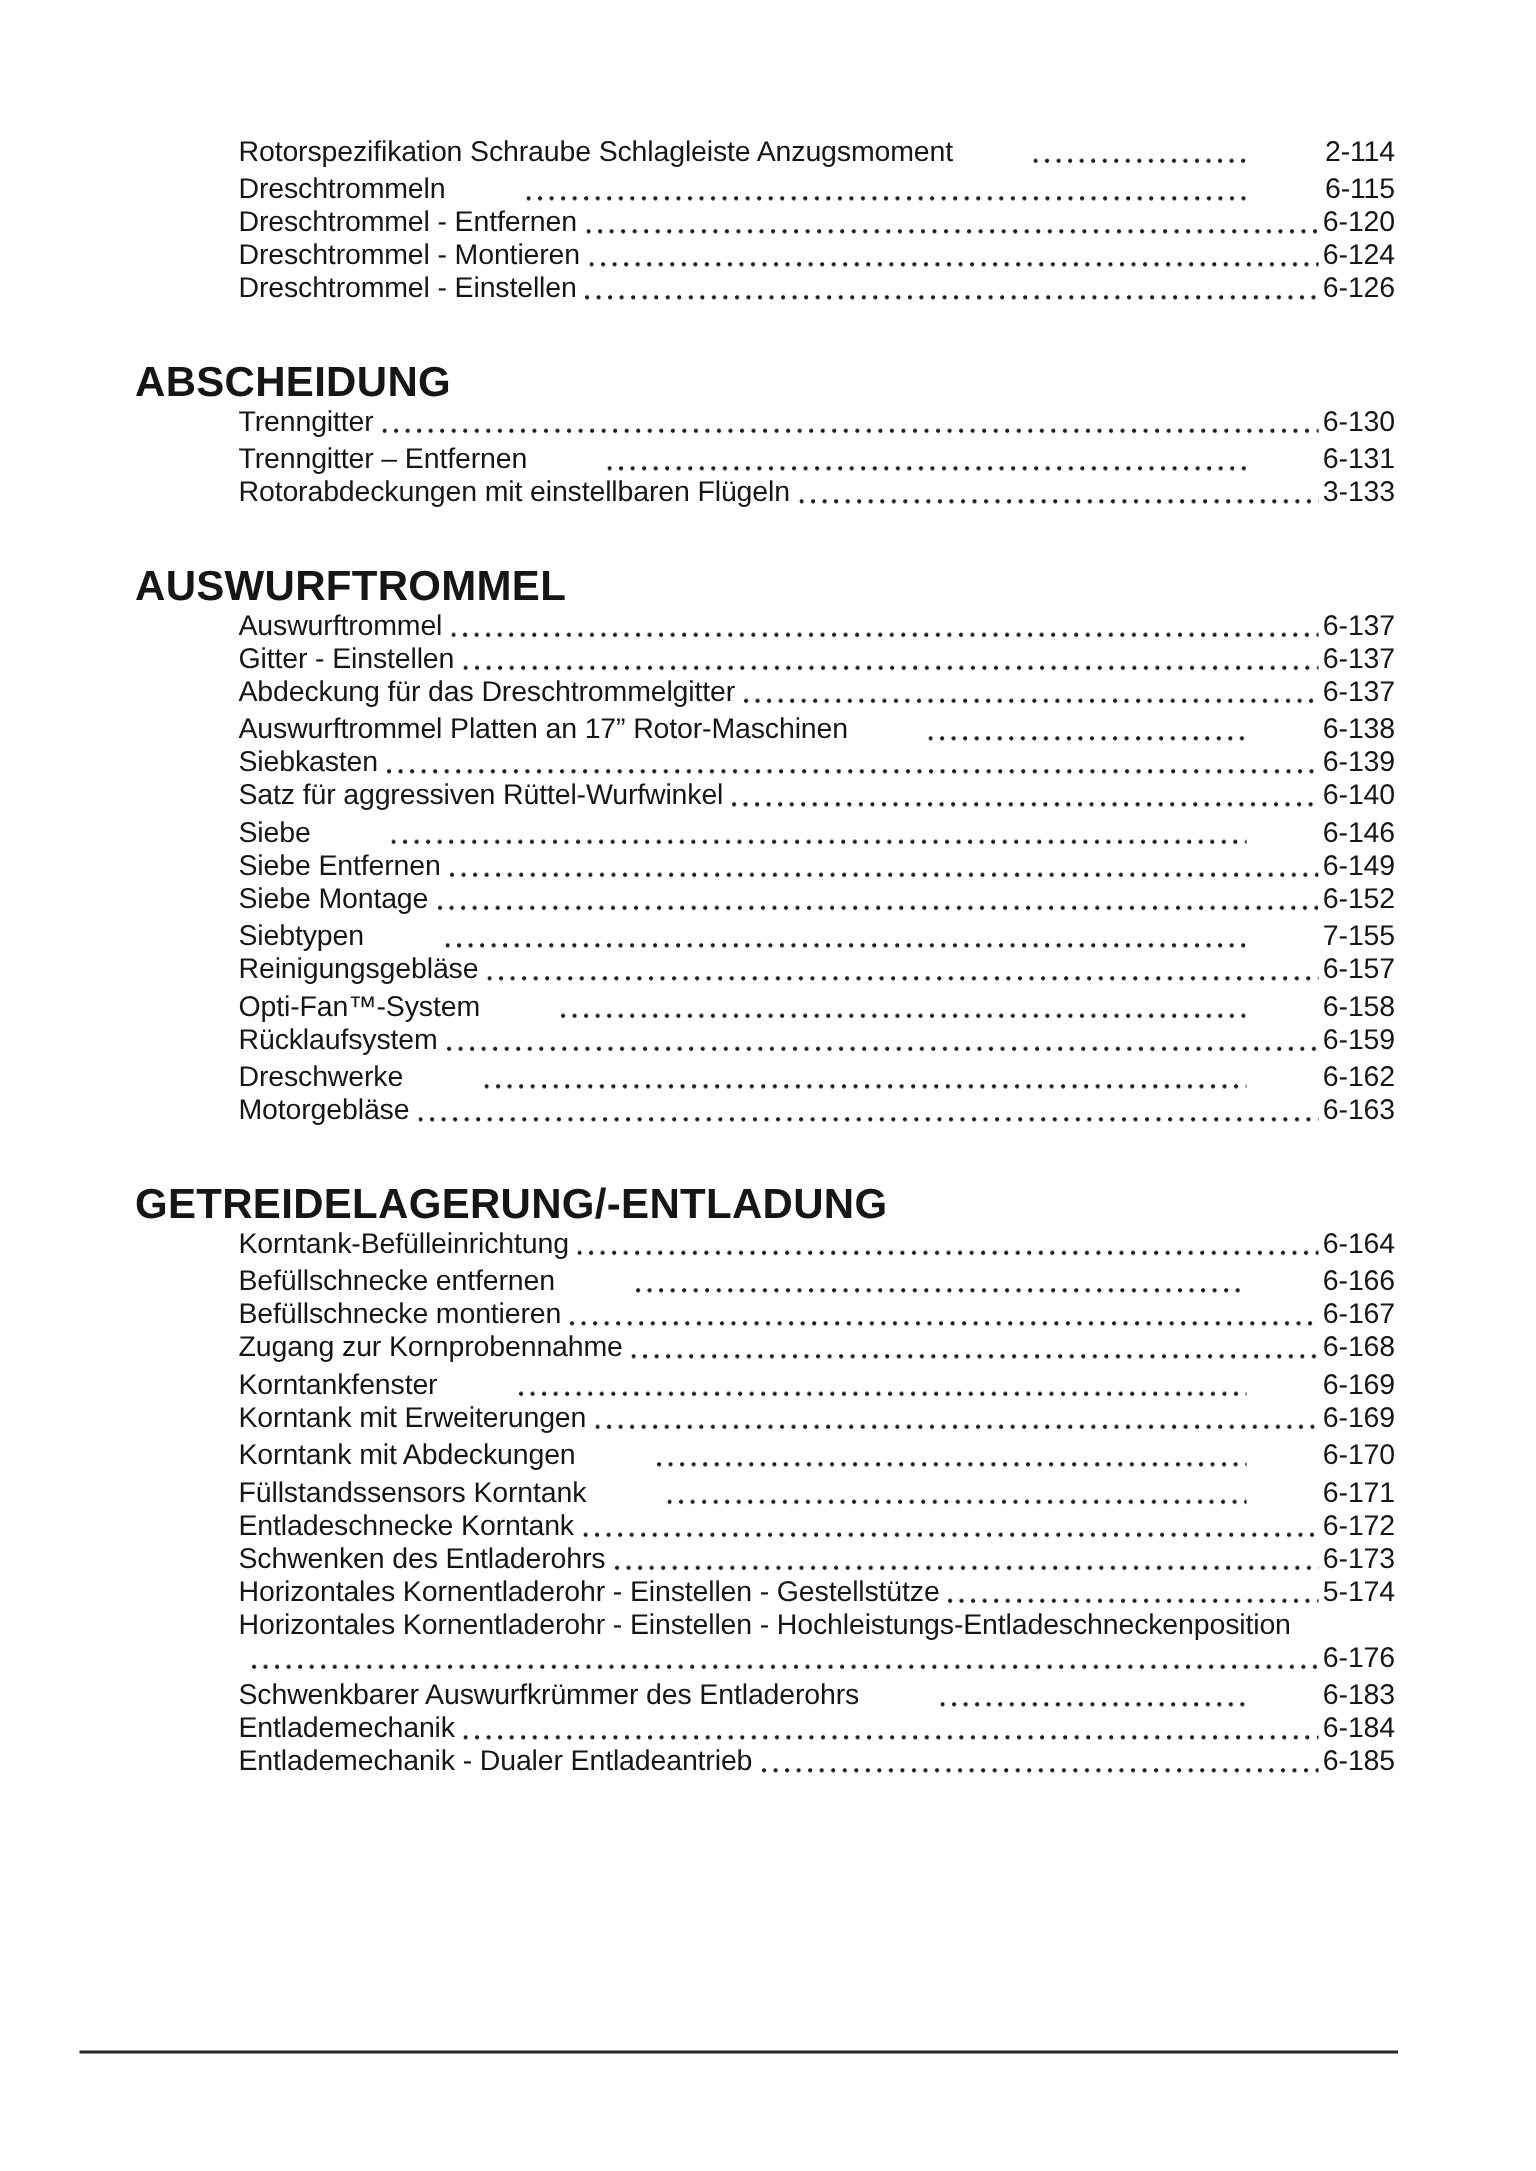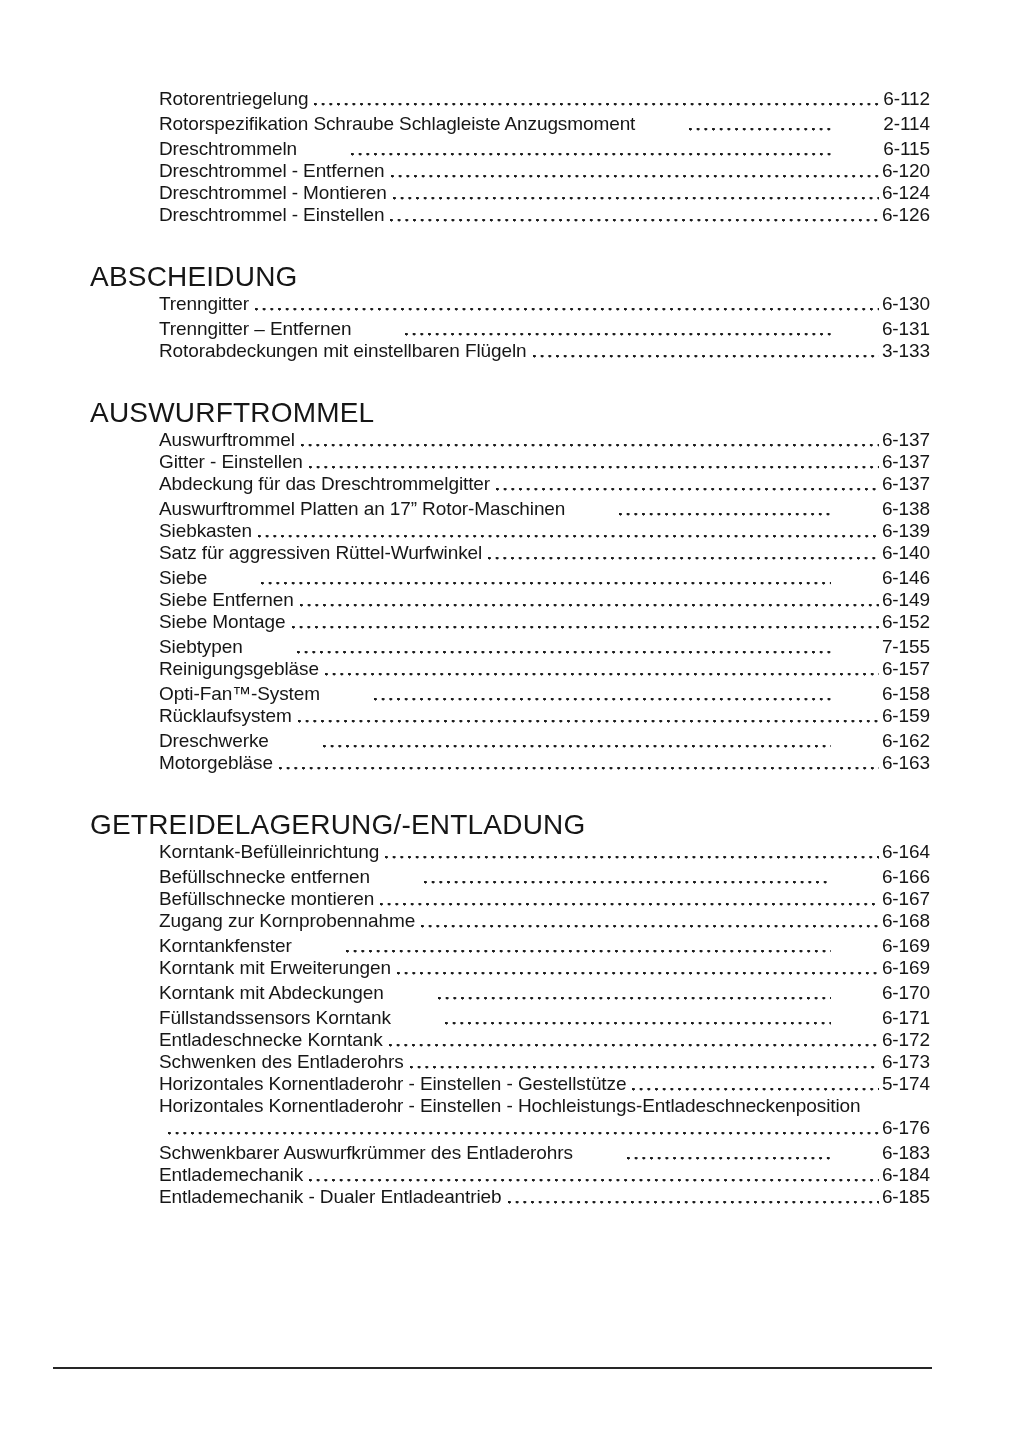--- a/index.html
+++ b/index.html
@@ -15,21 +15,21 @@
   .toc {
     position: absolute;
     left: 90px;
     top: 88px;
     width: 840px; 
   }
   .toc-section { margin: 0; }
   .section-heading {
     font-size: 28px;
     line-height: 32px;
-    font-weight: 400;
+    font-weight: 700;
     margin: 35px 0 0 0;
     letter-spacing: 0.2px;
     white-space: nowrap;
   }
   .toc-entry {
     display: flex;
     align-items: flex-end;
     font-size: 19px;
     line-height: 22px;
     letter-spacing: -0.1px;
@@ -63,25 +63,20 @@
     background: #262626;
   }
 </style>
 </head>
 <body>
 
 <div class="page">
   <div class="toc">
   <div class="toc-section">
 
-  <div class="toc-entry">
-    <span class="entry-title">Rotorentriegelung</span>
-    <span class="dot-leader"></span>
-    <span class="page-num">6-112</span>
-  </div>
 
   <div class="toc-entry gap">
     <span class="entry-title">Rotorspezifikation Schraube Schlagleiste Anzugsmoment</span>
     <span class="dot-leader"></span>
     <span class="page-num">2-114</span>
   </div>
 
   <div class="toc-entry gap">
     <span class="entry-title">Dreschtrommeln</span>
     <span class="dot-leader"></span>

